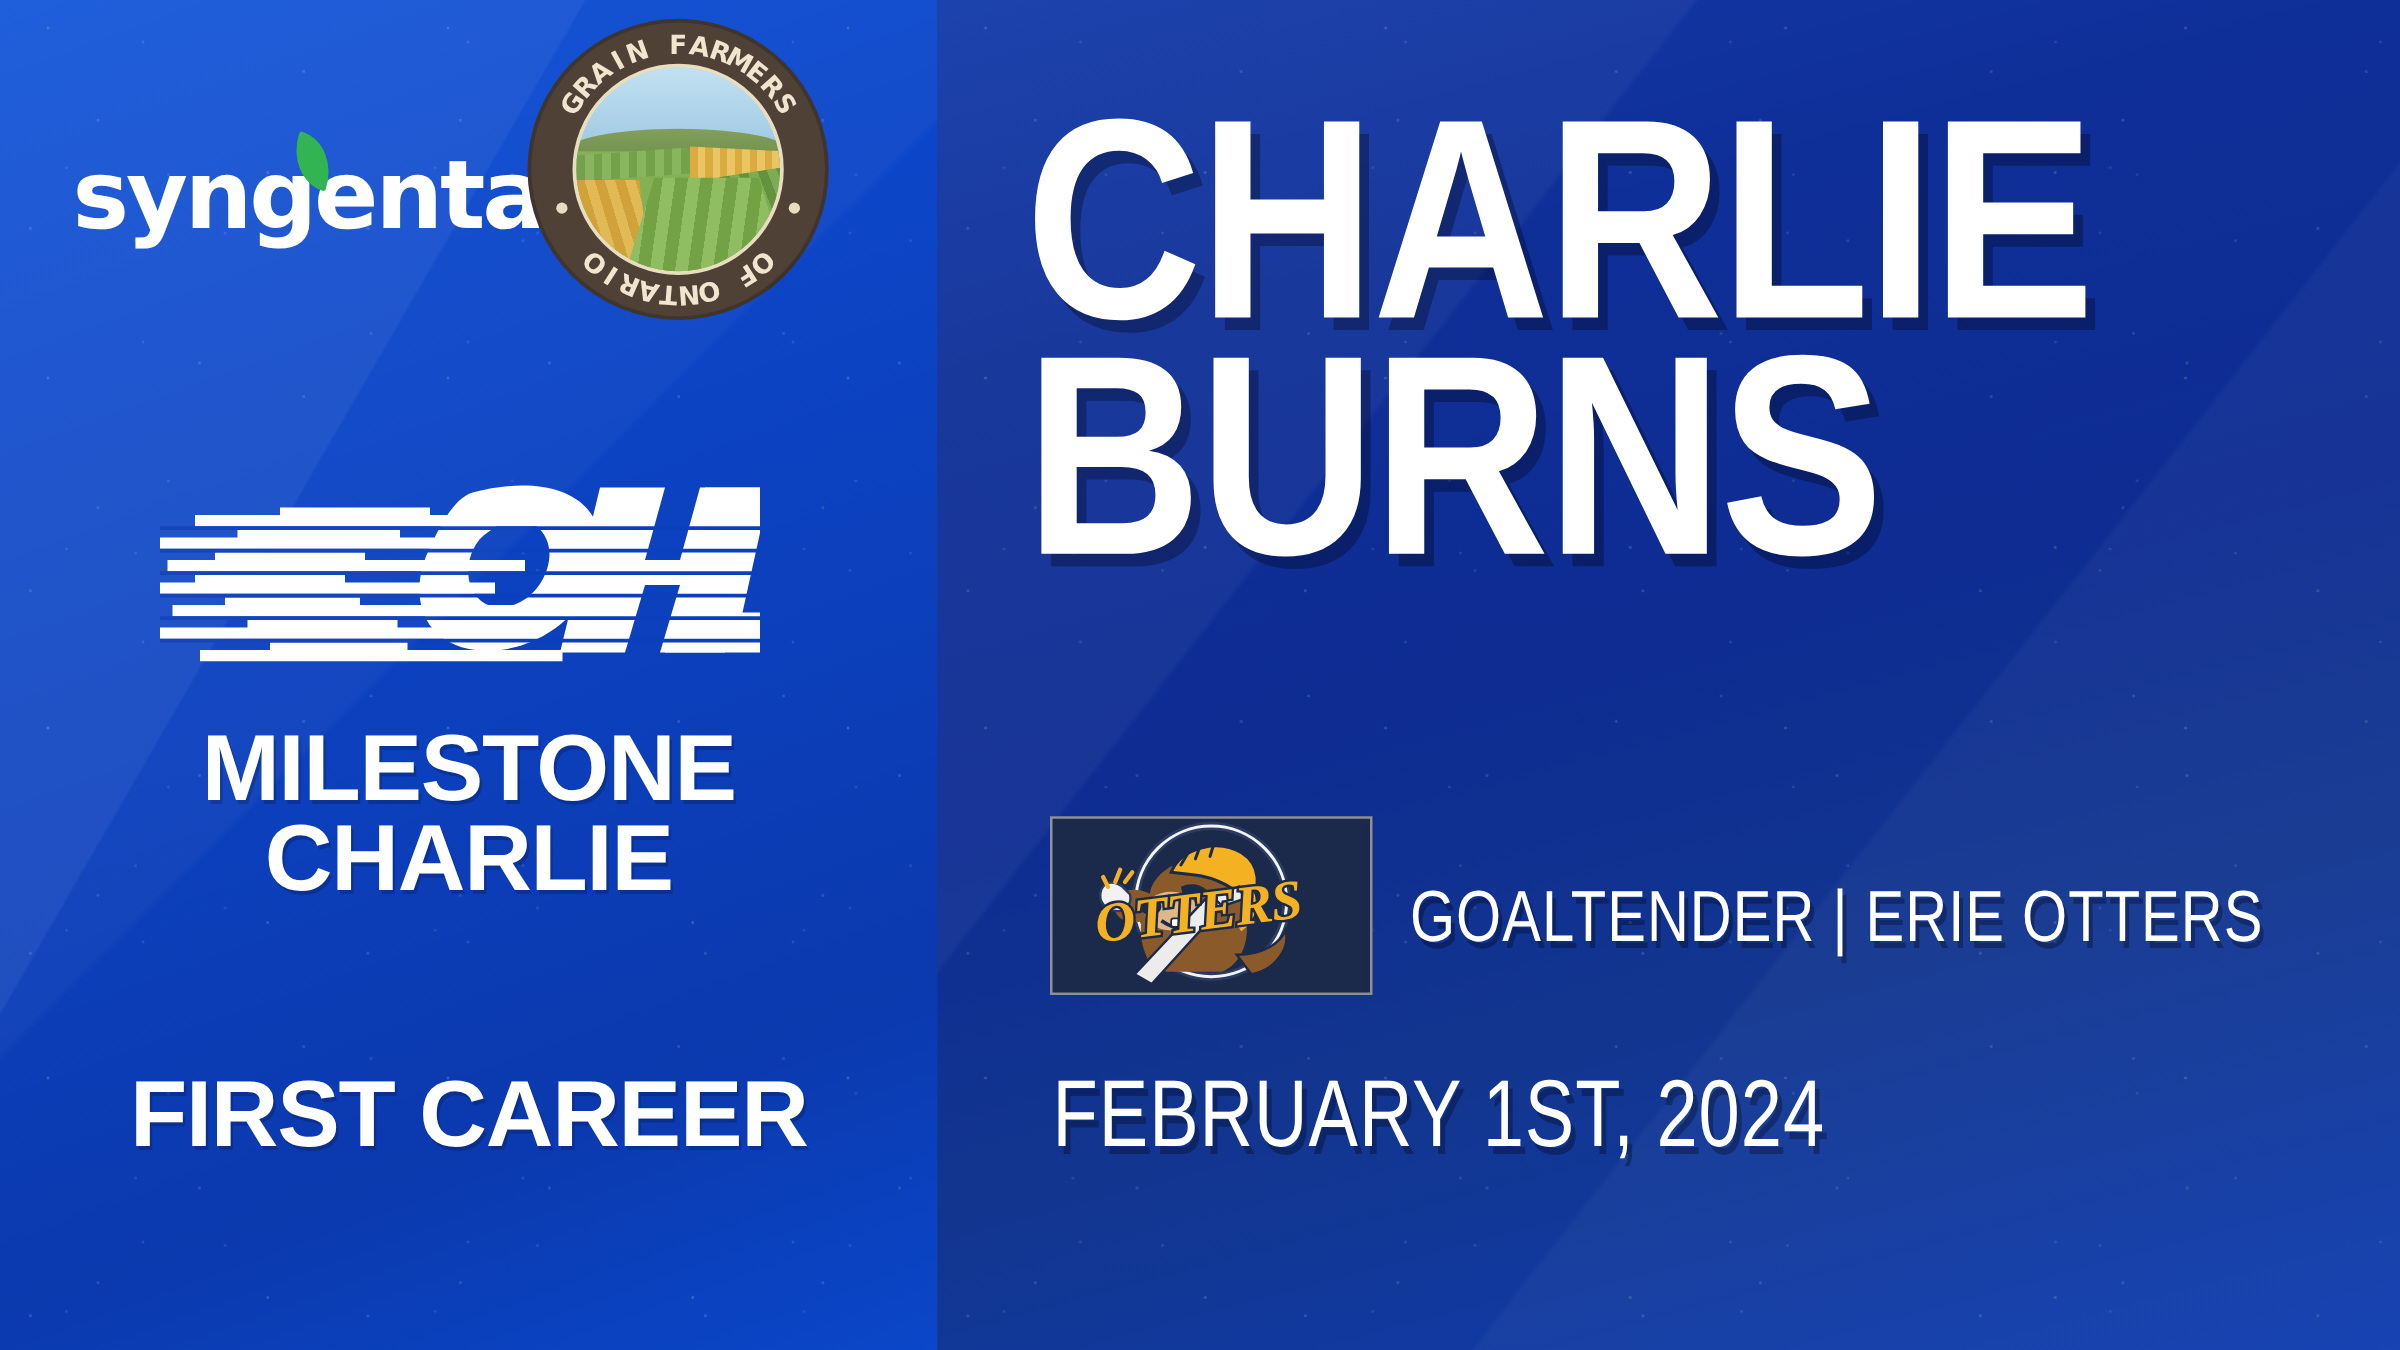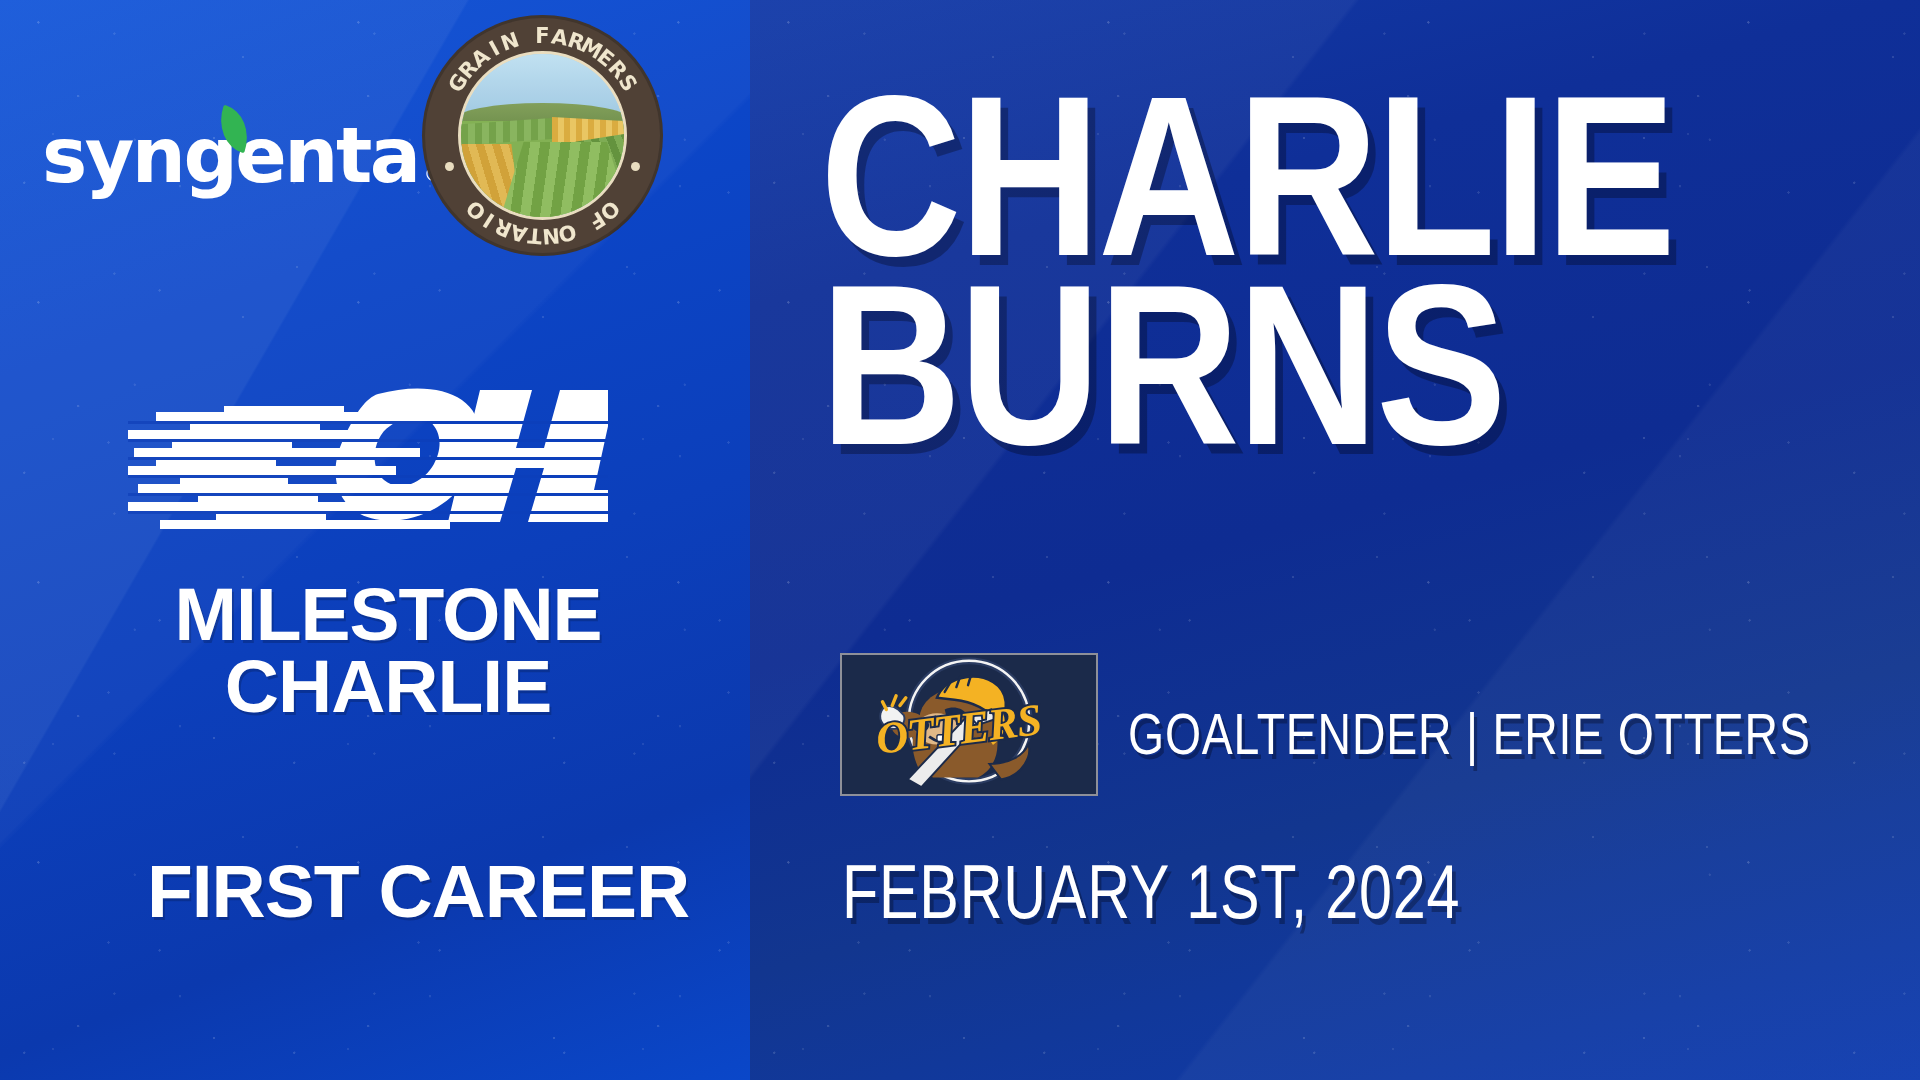--- a/index.html
+++ b/index.html
@@ -47,21 +47,21 @@
       radial-gradient(circle at 90% 92%, rgba(255,255,255,.24) 0 1px, transparent 1.4px),
       radial-gradient(circle at 18% 44%, rgba(255,255,255,.18) 0 1px, transparent 1.4px),
       radial-gradient(circle at 49% 57%, rgba(255,255,255,.20) 0 1px, transparent 1.4px);
     background-size: 320px 280px, 290px 310px, 260px 240px, 340px 300px,
                     300px 260px, 270px 290px, 310px 250px, 280px 330px,
                     250px 270px, 330px 290px, 295px 305px, 275px 245px;
   }
 
   
   .syngenta {
-    position:absolute; left:42px; top:118px; display:flex; align-items:flex-end;
+    position:absolute; left:58px; top:118px; display:flex; align-items:flex-end;
   }
   .syngenta-word{
     position:relative;
     font-family:"DejaVu Sans", sans-serif;
     font-weight:700;
     font-size:76px;
     letter-spacing:-2.5px;
     color:#ffffff;
     line-height:1;
   }
@@ -126,34 +126,33 @@
   }
 
   
   .ohl{
     position:absolute; left:128px; top:370px; width:480px; height:175px;
   }
   .ohl svg{ display:block; width:100%; height:100%; }
 
   
   .left-block{
-    position:absolute; left:13px; width:750px; text-align:center; color:#fff;
+    position:absolute; left:0; width:750px; text-align:center; color:#fff;
   }
   .milestone{
     top:578px;
   }
   .milestone .ln{
     font-family:"Liberation Sans", sans-serif;
     font-weight:700; font-size:75px; line-height:0.96;
     letter-spacing:-1px;
     text-shadow:2px 3px 0 rgba(0,0,0,0.18);
   }
   .firstcareer{
     top:855px;
-    margin-left:30px;
   }
   .firstcareer .ln{
     font-family:"Liberation Sans", sans-serif;
     font-weight:700; font-size:75px; line-height:0.96;
     letter-spacing:-1px;
     text-shadow:2px 3px 0 rgba(0,0,0,0.18);
   }
 
   
   .playername{

